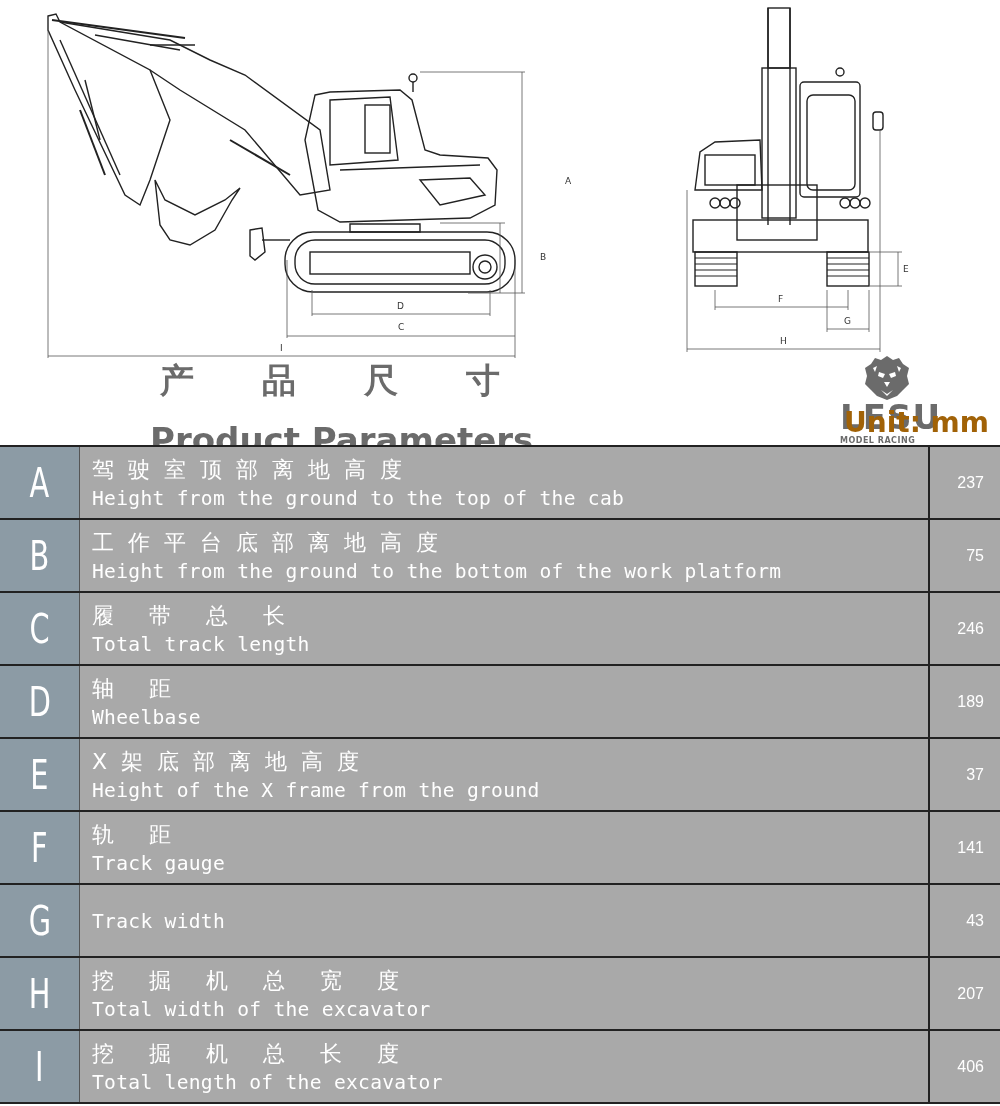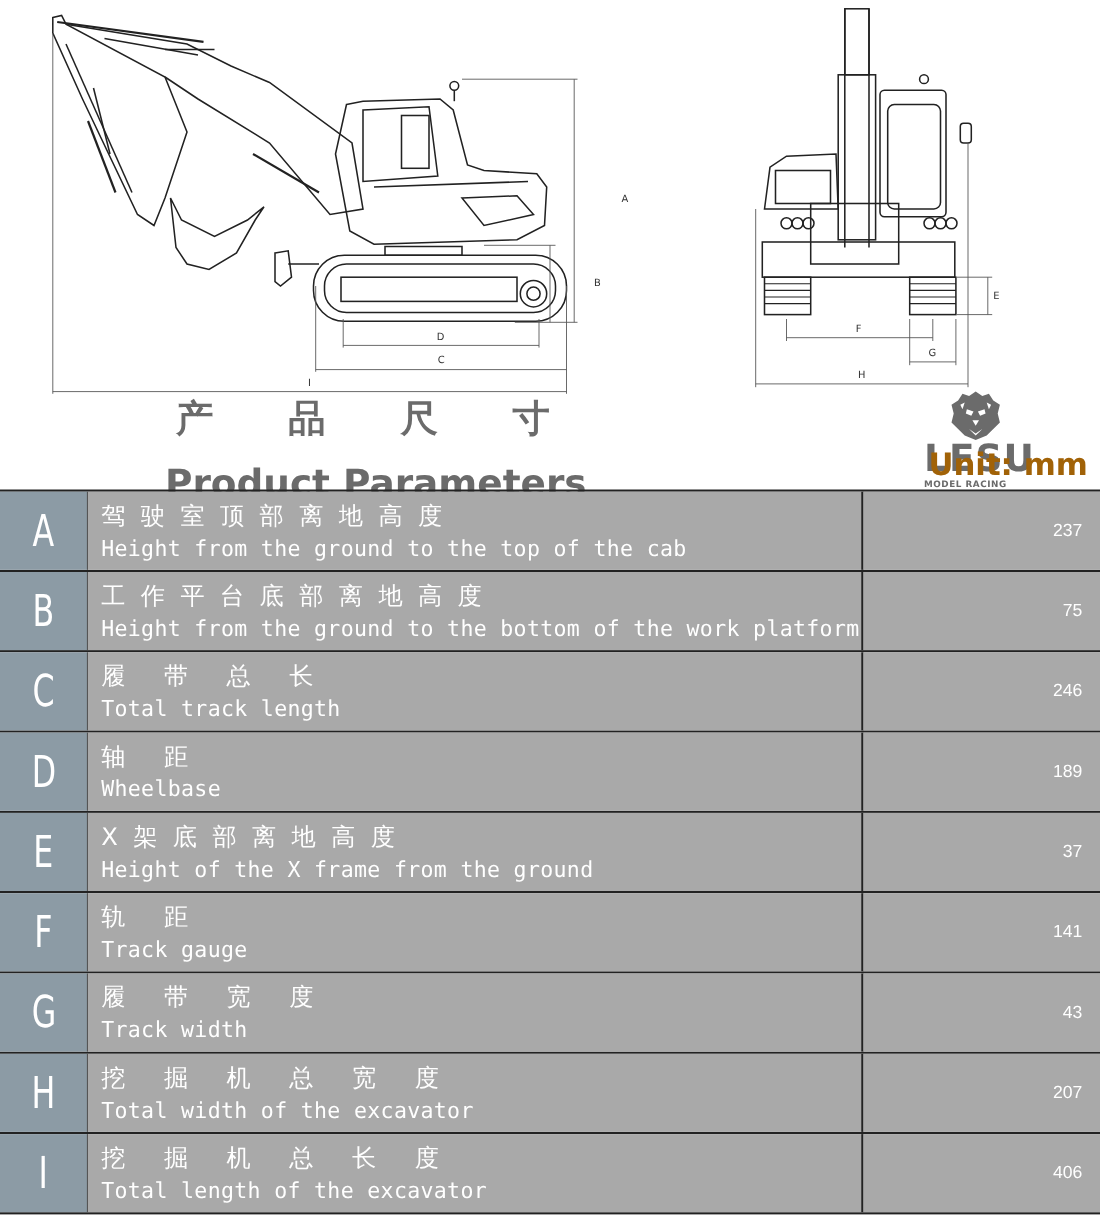--- a/index.html
+++ b/index.html
@@ -13,21 +13,21 @@
   .logo-mark { width: 48px; height: 46px; }
   .logo-text { margin-left: 8px; display: flex; flex-direction: column; }
   .logo-brand { font-size: 34px; font-weight: bold; color: #6b6b6b; line-height: 34px; letter-spacing: 1px; font-family: "DejaVu Sans", sans-serif; }
   .logo-sub { font-size: 8px; font-weight: bold; color: #6b6b6b; letter-spacing: 0.5px; margin-top: 2px; font-family: "DejaVu Sans", sans-serif; }
   .unit { position: absolute; left: 844px; top: 406px; font-size: 28px; font-weight: bold; color: #a16207; font-family: "DejaVu Sans", sans-serif; }
   .table { position: absolute; left: 0; top: 445px; width: 1000px; border-top: 2px solid #222; }
   .row { display: flex; height: 73px; border-bottom: 2px solid #222; }
   .row:nth-child(even) { }
   .letter { width: 80px; background: #8c9ba5; color: #fff; font-size: 40px; display: flex; align-items: center; justify-content: center; border-right: 1px solid #555; font-family: "DejaVu Sans Condensed", "DejaVu Sans", sans-serif; transform-origin: center; }
   .letter span { display: inline-block; transform: scaleX(0.8); }
-  .desc { width: 705px; background: #a9a9a9; border-right: 2px solid #222; padding-left: 12px; display: flex; flex-direction: column; justify-content: center; color: #fff; }
+  .desc { width: 850px; background: #a9a9a9; border-right: 2px solid #222; padding-left: 12px; display: flex; flex-direction: column; justify-content: center; color: #fff; }
   .cn { font-size: 22px; letter-spacing: 14px; line-height: 30px; font-family: "DejaVu Sans", sans-serif; white-space: nowrap; }
   .en { font-size: 20px; line-height: 26px; font-family: "DejaVu Sans Mono", monospace; white-space: nowrap; letter-spacing: 0.3px; transform: scaleX(0.98); transform-origin: left; }
   .val { flex: 1; background: #a9a9a9; color: #fff; font-size: 16px; display: flex; align-items: center; justify-content: flex-end; padding-right: 16px; font-family: Liberation Sans, sans-serif; }
 </style>
 </head>
 <body>
 
 <div class="top">
 
   <svg class="drawing" style="left:0;top:0" width="580" height="365" viewBox="0 0 580 365">
@@ -234,21 +234,20 @@
       <div class="cn">轨  距</div>
       <div class="en">Track gauge</div>
     </div>
     <div class="val">141</div>
   </div>
   <div class="row">
     <div class="letter">
         <span>G</span>
       </div>
     <div class="desc">
-      <div class="cn">履 带 宽 度</div>
       <div class="en">Track width</div>
     </div>
     <div class="val">43</div>
   </div>
   <div class="row">
     <div class="letter">
         <span>H</span>
       </div>
     <div class="desc">
       <div class="cn">挖 掘 机 总 宽 度</div>

